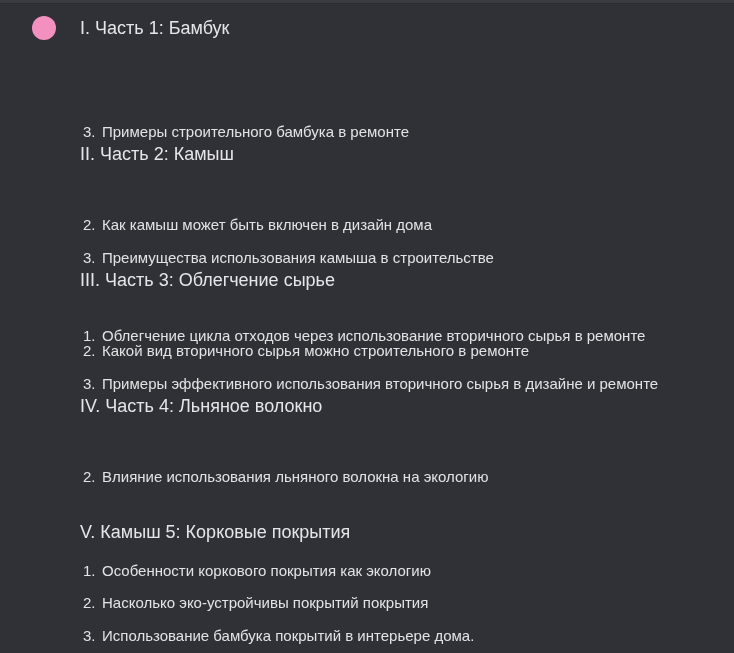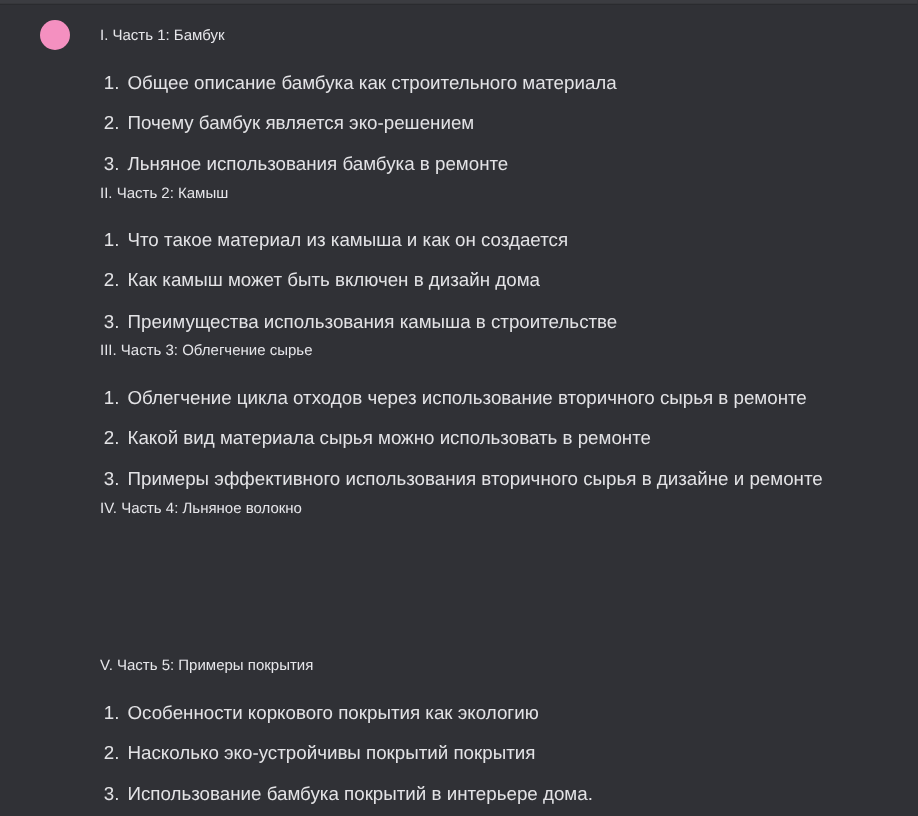--- a/index.html
+++ b/index.html
@@ -14,62 +14,60 @@
     position:absolute; left:0; top:0; width:734px; height:3px;
     background:#3b3c41; border-bottom:1px solid #2a2b2f;
   }
   .avatar {
     position:absolute; left:32px; top:16px; width:24px; height:24px;
     border-radius:50%; background:#f490c0;
   }
   .content { position:absolute; left:0; top:0; width:734px; }
   .section { position:absolute; left:0; width:734px; height:126px; }
   .heading {
-    position:absolute; left:80px; top:0; font-size:12px; line-height:18px;
+    position:absolute; left:80px; top:0; font-size:18px; line-height:18px;
     white-space:nowrap; color:#e6e6ea;
   }
   .item {
     position:absolute; left:83px; font-size:15px; line-height:18px;
     white-space:nowrap; color:#e3e3e6;
   }
   .item .num { display:inline-block; width:19px; }
 </style>
 </head>
 <body>
 
 <div class="top-border"></div>
 <div class="avatar"></div>
 
 <div class="content">
 
   <div class="section" style="top:19px">
     <div class="heading">I. Часть 1: Бамбук</div>
-    <div class="item" style="top:39px"><span class="num">1.</span><span>Общее описание бамбука как строительного материала</span></div>
-    <div class="item" style="top:71px"><span class="num">2.</span><span>Почему бамбук является эко-решением</span></div>
-    <div class="item" style="top:104px"><span class="num">3.</span><span>Льняное использования бамбука в ремонте</span></div>
+    <div class="item" style="top:104px"><span class="num">3.</span><span>Примеры строительного бамбука в ремонте</span></div>
   </div>
 
   <div class="section" style="top:145px">
     <div class="heading">II. Часть 2: Камыш</div>
-    <div class="item" style="top:39px"><span class="num">1.</span><span>Что такое материал из камыша и как он создается</span></div>
     <div class="item" style="top:71px"><span class="num">2.</span><span>Как камыш может быть включен в дизайн дома</span></div>
     <div class="item" style="top:104px"><span class="num">3.</span><span>Преимущества использования камыша в строительстве</span></div>
   </div>
 
   <div class="section" style="top:271px">
     <div class="heading">III. Часть 3: Облегчение сырье</div>
-    <div class="item" style="top:39px"><span class="num">1.</span><span>Облегчение цикла отходов через использование вторичного сырья в ремонте</span></div>
-    <div class="item" style="top:71px"><span class="num">2.</span><span>Какой вид материала сырья можно использовать в ремонте</span></div>
+    <div class="item" style="top:56px"><span class="num">1.</span><span>Облегчение цикла отходов через использование вторичного сырья в ремонте</span></div>
+    <div class="item" style="top:71px"><span class="num">2.</span><span>Какой вид вторичного сырья можно строительного в ремонте</span></div>
     <div class="item" style="top:104px"><span class="num">3.</span><span>Примеры эффективного использования вторичного сырья в дизайне и ремонте</span></div>
   </div>
 
   <div class="section" style="top:397px">
     <div class="heading">IV. Часть 4: Льняное волокно</div>
+    <div class="item" style="top:71px"><span class="num">2.</span><span>Влияние использования льняного волокна на экологию</span></div>
   </div>
 
   <div class="section" style="top:523px">
-    <div class="heading">V. Часть 5: Примеры покрытия</div>
+    <div class="heading">V. Камыш 5: Корковые покрытия</div>
     <div class="item" style="top:39px"><span class="num">1.</span><span>Особенности коркового покрытия как экологию</span></div>
     <div class="item" style="top:71px"><span class="num">2.</span><span>Насколько эко-устройчивы покрытий покрытия</span></div>
     <div class="item" style="top:104px"><span class="num">3.</span><span>Использование бамбука покрытий в интерьере дома.</span></div>
   </div>
 
 </div>
 
 </body></html>

